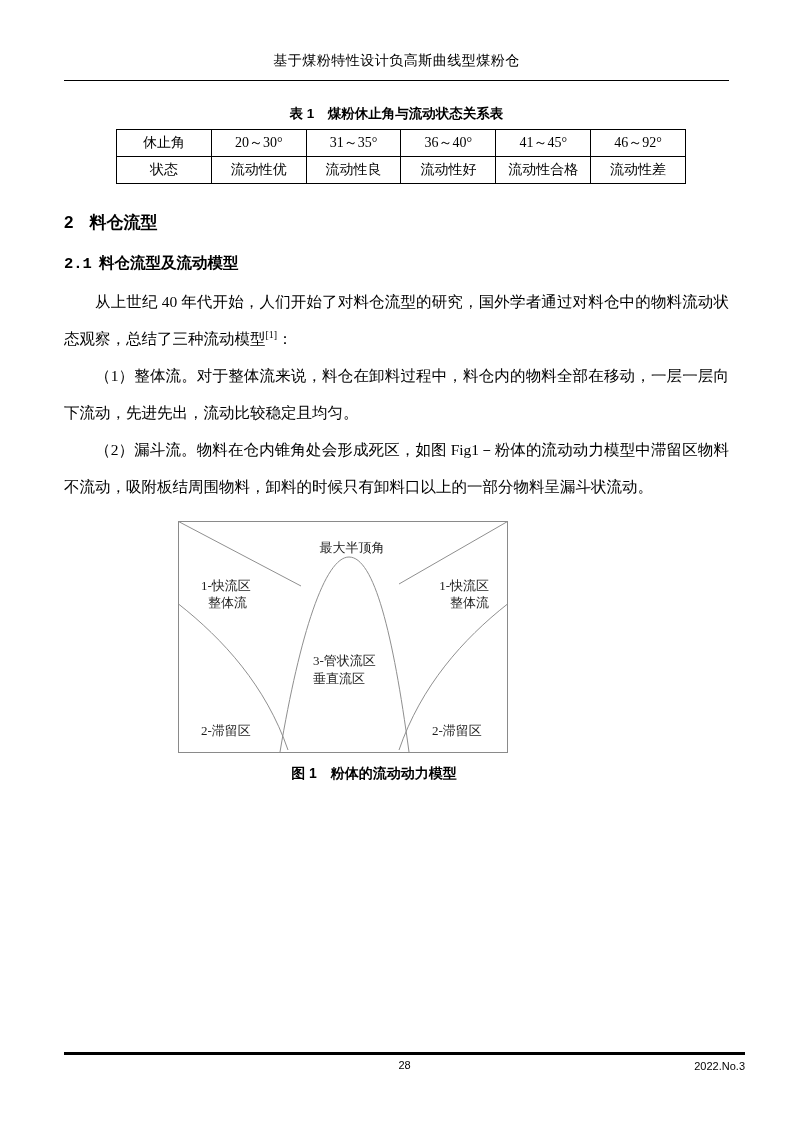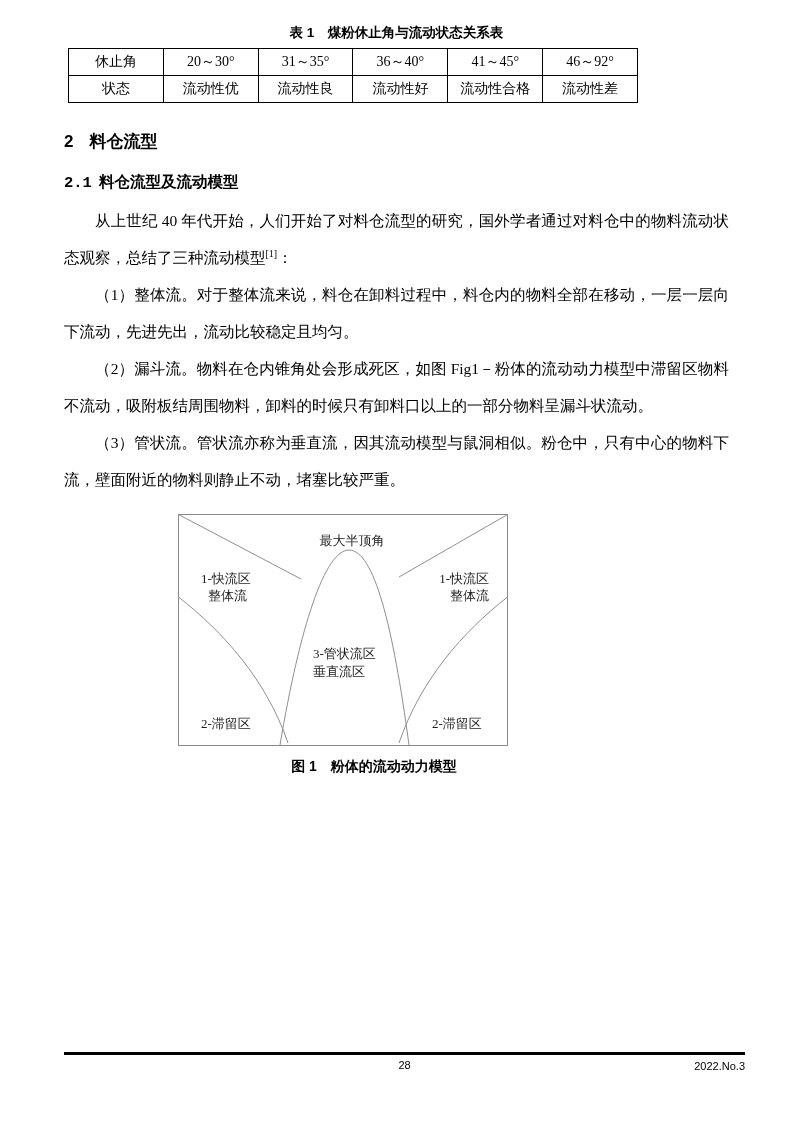--- a/index.html
+++ b/index.html
@@ -28,21 +28,21 @@
   
   .table-caption{
     margin-top:26px;
     text-align:center;
     font-family:"Liberation Sans","DejaVu Sans",sans-serif;
     font-weight:bold;
     font-size:13.5px;
     line-height:1;
   }
   table.relation{
-    margin:8px 0 0 68px;
+    margin:8px 0 0 116px;
     width:570px;
     border-collapse:collapse;
     table-layout:fixed;
     font-size:14px;
   }
   table.relation td{
     border:1px solid #000;
     height:26px;
     text-align:center;
     vertical-align:middle;
@@ -112,20 +112,23 @@
     position:absolute;left:0;right:0;top:4px;
     text-align:center;
   }
   .issue{position:absolute;right:0;top:5px;}
 </style>
 </head>
 <body>
 
 <div class="page">
 
+  <div class="header">
+    <div class="header-title">基于煤粉特性设计负高斯曲线型煤粉仓</div>
+  </div>
 
   <div class="table-caption">表 1　煤粉休止角与流动状态关系表</div>
 
   <table class="relation">
     <tbody>
       <tr>
         <td>休止角</td>
         <td>20～30°</td>
         <td>31～35°</td>
         <td>36～40°</td>
@@ -148,21 +151,20 @@
   </div>
 
   <div class="subsec">
     <span class="num">2.1</span><span>料仓流型及流动模型</span>
   </div>
 
   <div class="body">
     <p><span>从上世纪 40 年代开始，人们开始了对料仓流型的研究，国外学者通过对料仓中的物料流动状态观察，总结了三种流动模型</span><sup class="cite">[1]</sup><span>：</span></p>
     <p>（1）整体流。对于整体流来说，料仓在卸料过程中，料仓内的物料全部在移动，一层一层向下流动，先进先出，流动比较稳定且均匀。</p>
     <p>（2）漏斗流。物料在仓内锥角处会形成死区，如图 Fig1－粉体的流动动力模型中滞留区物料不流动，吸附板结周围物料，卸料的时候只有卸料口以上的一部分物料呈漏斗状流动。</p>
-    <p>（3）管状流。管状流亦称为垂直流，因其流动模型与鼠洞相似。粉仓中，只有中心的物料下流，壁面附近的物料则静止不动，堵塞比较严重。</p>
   </div>
 
   <div class="figure-wrap">
     <svg width="330" height="232" viewBox="0 0 330 232">
       <rect class="fig-border" x="0.5" y="0.5" width="329" height="231"></rect>
 
       <path class="fig-line" d="M0.5,0.5 L123,65"></path>
       <path class="fig-line" d="M329.5,0.5 L221,63"></path>
 
       <path class="fig-line" d="M102,231 C122,112 147,36 171,36 C196,36 215,112 231,231"></path>

